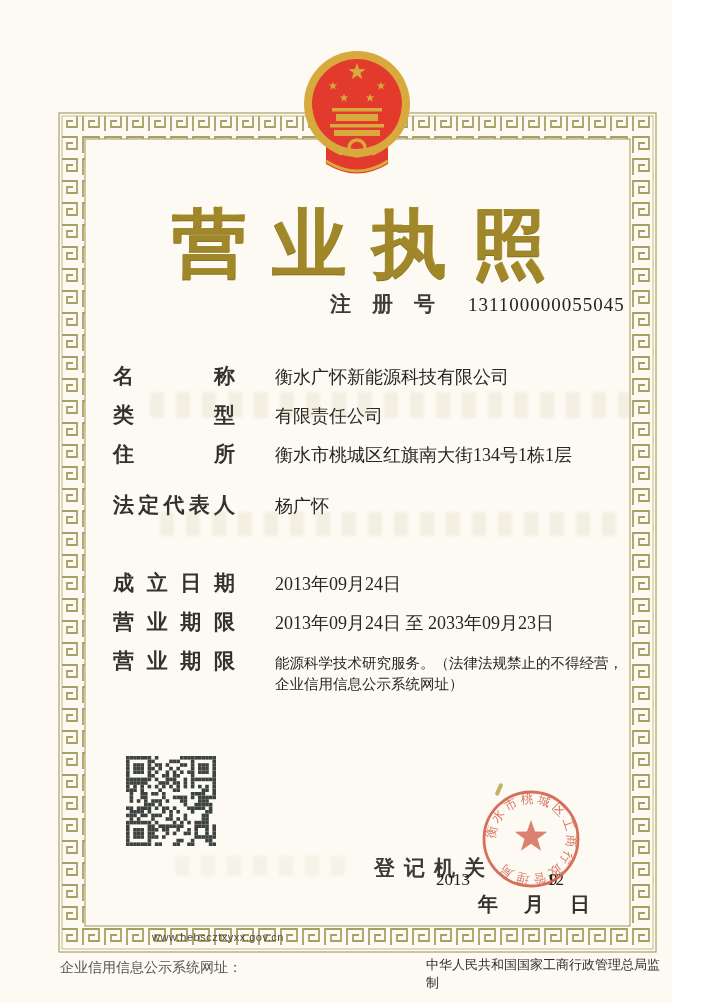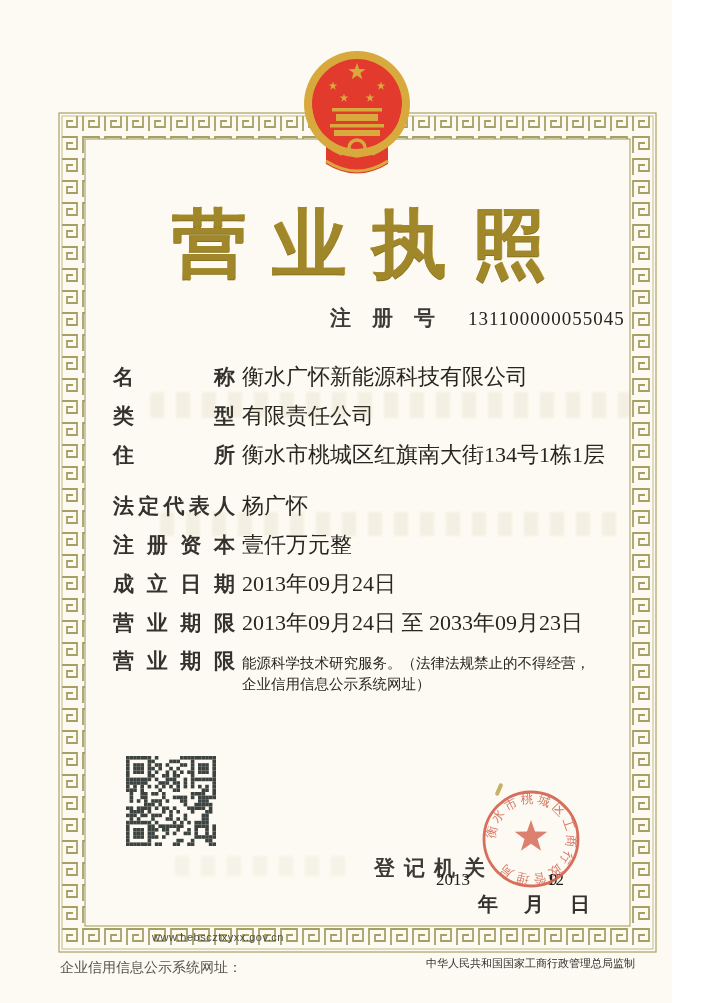--- a/index.html
+++ b/index.html
@@ -15,39 +15,39 @@
   .emblem{position:absolute;left:292px;top:42px;}
   
   .doc-title{
     position:absolute;top:204px;left:172px;
     font-size:74px;font-weight:bold;line-height:1.08;
     color:#a0872a;letter-spacing:26px;white-space:nowrap;
     text-shadow:0 1px 0 #8a721f, 1px 0 0 #b99c3e;
     font-family:"Liberation Sans","DejaVu Sans",sans-serif;
   }
   
-  .regline{position:absolute;top:290px;left:330px;white-space:nowrap;margin-top:14px;}
+  .regline{position:absolute;top:290px;left:330px;white-space:nowrap;}
   .regline .rlbl{
     font-size:21px;color:#3c3b35;letter-spacing:21px;font-weight:bold;
   }
   .regline .rnum{
     font-family:"Liberation Serif","DejaVu Serif",serif;
     font-size:19px;color:#23221d;margin-left:12px;letter-spacing:1px;
   }
   
-  .row{position:absolute;left:113px;display:flex;align-items:baseline;}
+  .row{position:absolute;left:113px;display:flex;align-items:baseline;gap:33px;}
   .row .lbl{
     display:inline-block;width:122px;
     font-size:21px;font-weight:bold;color:#33322c;
     text-align:justify;text-align-last:justify;
   }
   .row .val{
     margin-left:7px;
     font-family:"Liberation Serif","DejaVu Serif",serif;
-    font-size:22px;color:#27261f;white-space:nowrap;
+    font-size:18px;color:#27261f;white-space:nowrap;
   }
   .row .val.wrap{white-space:normal;width:352px;font-size:14.5px;line-height:1.45;}
   
   .qr{position:absolute;left:126px;top:756px;}
   
   .registrar{
     position:absolute;left:374px;top:854px;
     font-size:21px;font-weight:bold;color:#3b3a34;letter-spacing:9px;white-space:nowrap;
   }
   .dt{position:absolute;font-family:"Liberation Serif","DejaVu Serif",serif;
@@ -56,21 +56,21 @@
   .unit{position:absolute;top:891px;font-size:20px;font-weight:bold;color:#33322c;}
   .u-y{left:478px;} .u-m{left:524px;} .u-d{left:570px;}
   
   .seal{position:absolute;left:455px;top:762px;opacity:.9;}
   .pen-mark{
     position:absolute;left:497px;top:783px;width:4px;height:13px;
     background:#c6b266;border-radius:2px;transform:rotate(24deg);
   }
   
   .foot-left{position:absolute;left:60px;top:959px;font-size:14px;color:#55534a;}
-  .foot-right{position:absolute;left:426px;top:956px;font-size:11px;color:#2e2d27;text-align:right;}
+  .foot-right{position:absolute;left:426px;top:956px;font-size:13px;color:#2e2d27;}
   .border-url{
     position:absolute;left:152px;top:931px;font-size:11px;color:#4c4a42;
     letter-spacing:.5px;font-family:"Liberation Sans","DejaVu Sans",sans-serif;
   }
   
   .ghost{
     position:absolute;border-radius:4px;filter:blur(1px);
     background:repeating-linear-gradient(90deg, rgba(167,160,101,.10) 0 14px, rgba(0,0,0,0) 14px 26px);
   }
   .g1{top:392px;left:150px;width:480px;height:26px;}
@@ -133,24 +133,20 @@
     <span class="lbl">类型</span>
     <span class="val">有限责任公司</span>
   </div>
   <div class="row" style="top:440px">
     <span class="lbl">住所</span>
     <span class="val">衡水市桃城区红旗南大街134号1栋1层</span>
   </div>
   <div class="row" style="top:491px">
     <span class="lbl">法定代表人</span>
     <span class="val">杨广怀</span>
-  </div>
-  <div class="row" style="top:530px">
-    <span class="lbl">注册资本</span>
-    <span class="val">壹仟万元整</span>
   </div>
   <div class="row" style="top:569px">
     <span class="lbl">成立日期</span>
     <span class="val">2013年09月24日</span>
   </div>
   <div class="row" style="top:608px">
     <span class="lbl">营业期限</span>
     <span class="val">2013年09月24日 至 2033年09月23日</span>
   </div>
   <div class="row" style="top:647px">

